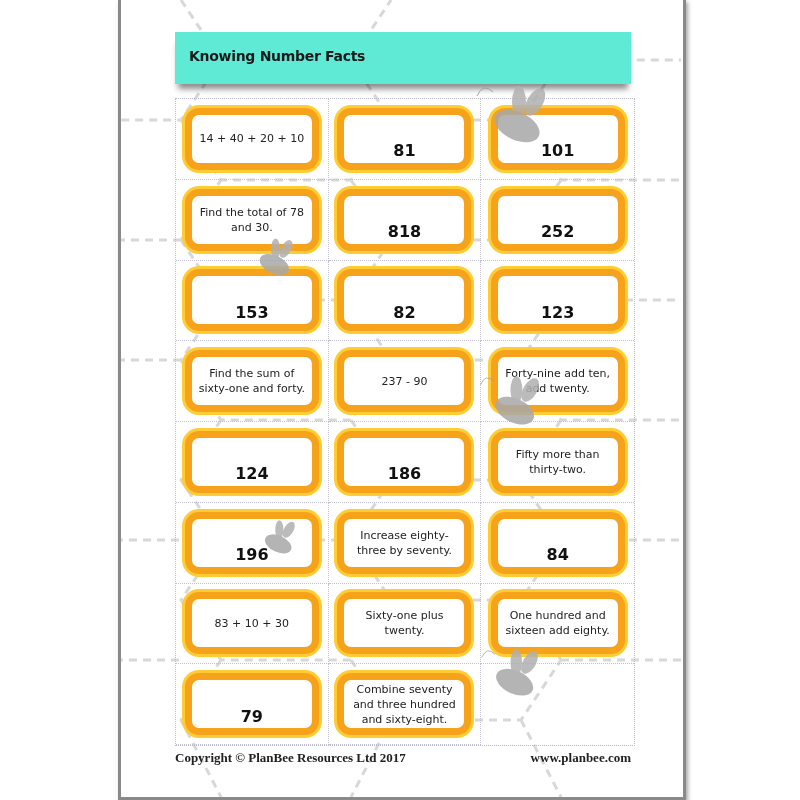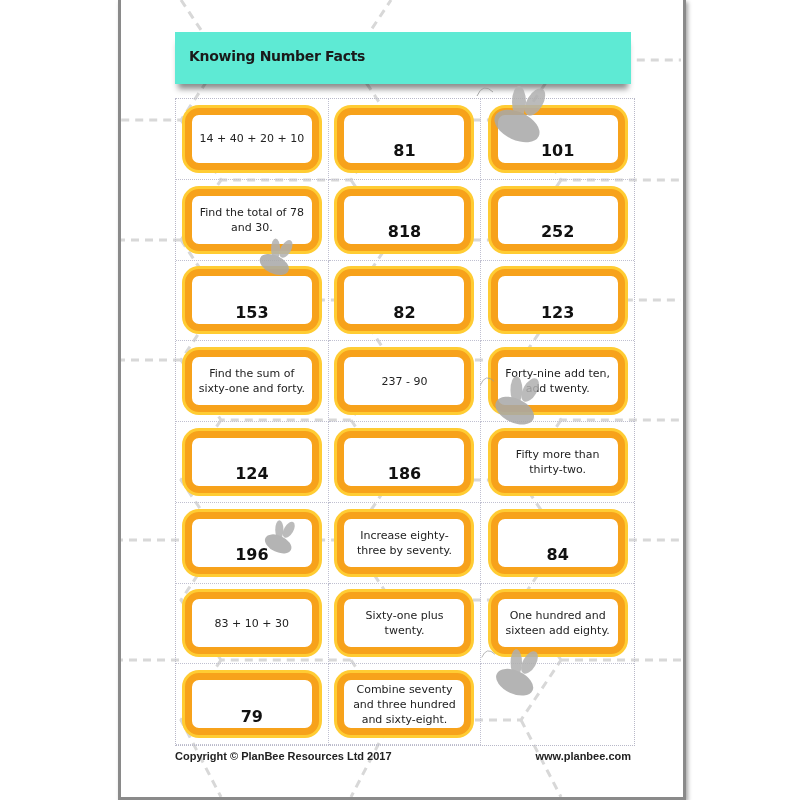--- a/index.html
+++ b/index.html
@@ -39,22 +39,22 @@
   .card {
     width:134px; height:62px; box-sizing:border-box;
     border:7px solid #f7a21b; border-radius:14px; background:#ffffff;
     box-shadow: 0 0 0 3px #ffcc33;
     display:flex; align-items:center; justify-content:center; text-align:center;
     position:relative; z-index:2;
   }
   .card .txt { font-family:"DejaVu Sans", sans-serif; font-size:11px; color:#222; line-height:15px; padding:0 4px; }
   .card .num { font-family:"DejaVu Sans", sans-serif; font-size:16px; font-weight:bold; color:#111;margin-top:24px; }
   .footer-left, .footer-right {
-    position:absolute; top:750px; font-family:Liberation Sans, sans-serif; font-weight:bold;
-    font-size:11px; color:#222;
+    position:absolute; top:750px; font-family:Liberation Serif, serif; font-weight:bold;
+    font-size:13px; color:#222;
   }
   .footer-left { left:54px; }
   .footer-right { right:52px; }
   .bee { position:absolute; z-index:3; opacity:0.85; }
 </style>
 </head>
 <body>
 
 <div class="page">
   <svg class="hexbg" viewBox="0 0 562 797">

